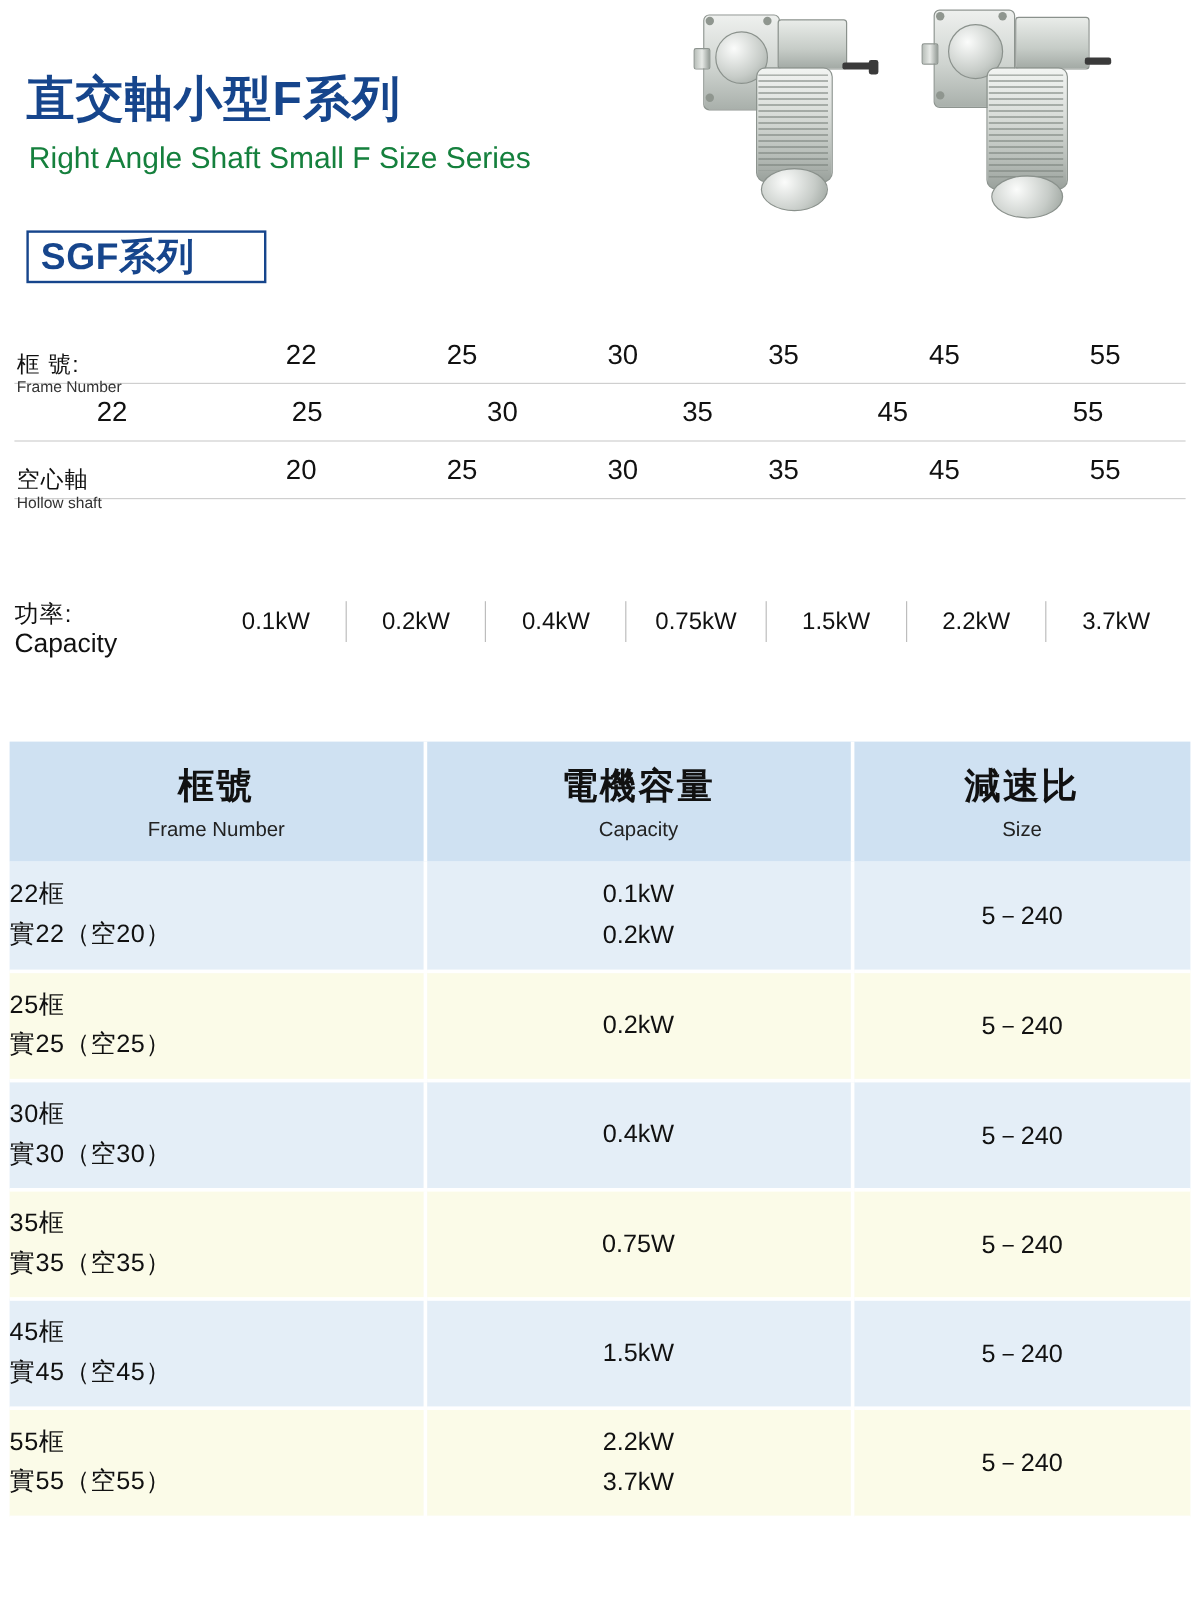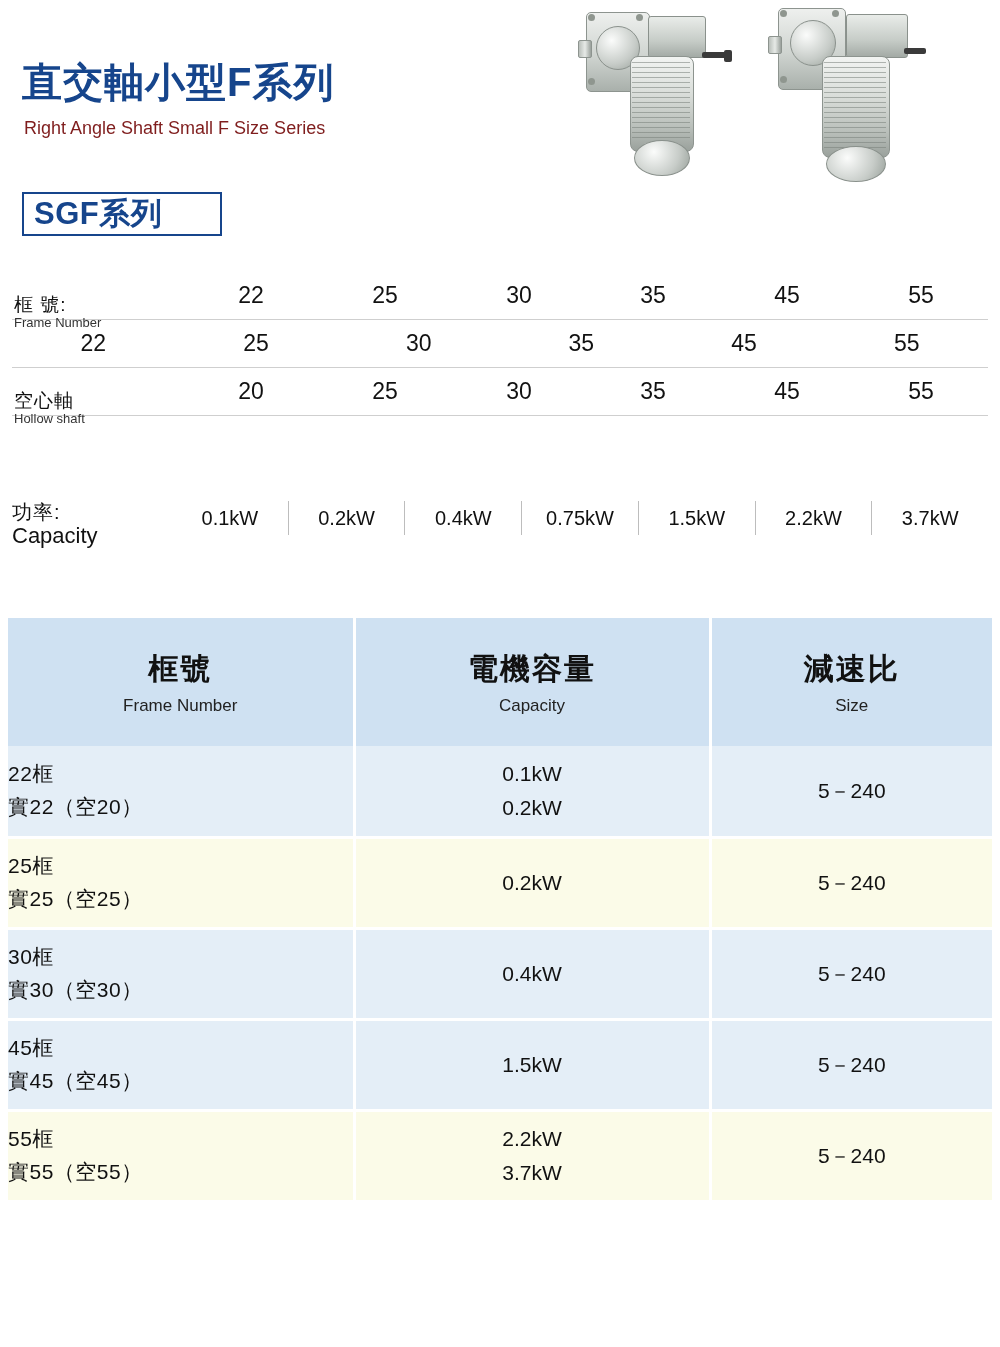--- a/index.html
+++ b/index.html
@@ -27,22 +27,22 @@
     top: 55px;
     font-size: 40px;
     font-weight: bold;
     color: #16458c;
     letter-spacing: 1px;
   }
   .title-en {
     position: absolute;
     left: 24px;
     top: 118px;
-    font-size: 18px;
-    color: #7f1d1d;
+    font-size: 25px;
+    color: #15803d;
     letter-spacing: 0px;
   }
 
   
   .photos {
     position: absolute;
     right: 22px;
     top: 0px;
     width: 400px;
     height: 186px;
@@ -224,21 +224,21 @@
     top: 618px;
     width: 984px;
     border-collapse: collapse;
   }
   .main-table th, .main-table td {
     border: none;
     padding: 0;
   }
   .mt-head th {
     background: #cfe1f2;
-    height: 128px;
+    height: 100px;
     vertical-align: middle;
     border-right: 3px solid #ffffff;
   }
   .mt-head th:last-child { border-right: none; }
   .mt-head .h-cn {
     font-size: 30px;
     font-weight: bold;
     color: #111;
     letter-spacing: 2px;
     display: block;
@@ -442,20 +442,30 @@
       <td class="cell-frame">
         <div>30框</div>
         <div>實30（空30）</div>
       </td>
       <td class="cell-cap">
         <div>0.4kW</div>
       </td>
       <td class="cell-ratio">5－240</td>
     </tr>
 
+    <tr class="even">
+      <td class="cell-frame">
+        <div>35框</div>
+        <div>實35（空35）</div>
+      </td>
+      <td class="cell-cap">
+        <div>0.75W</div>
+      </td>
+      <td class="cell-ratio">5－240</td>
+    </tr>
 
     <tr class="odd">
       <td class="cell-frame">
         <div>45框</div>
         <div>實45（空45）</div>
       </td>
       <td class="cell-cap">
         <div>1.5kW</div>
       </td>
       <td class="cell-ratio">5－240</td>

